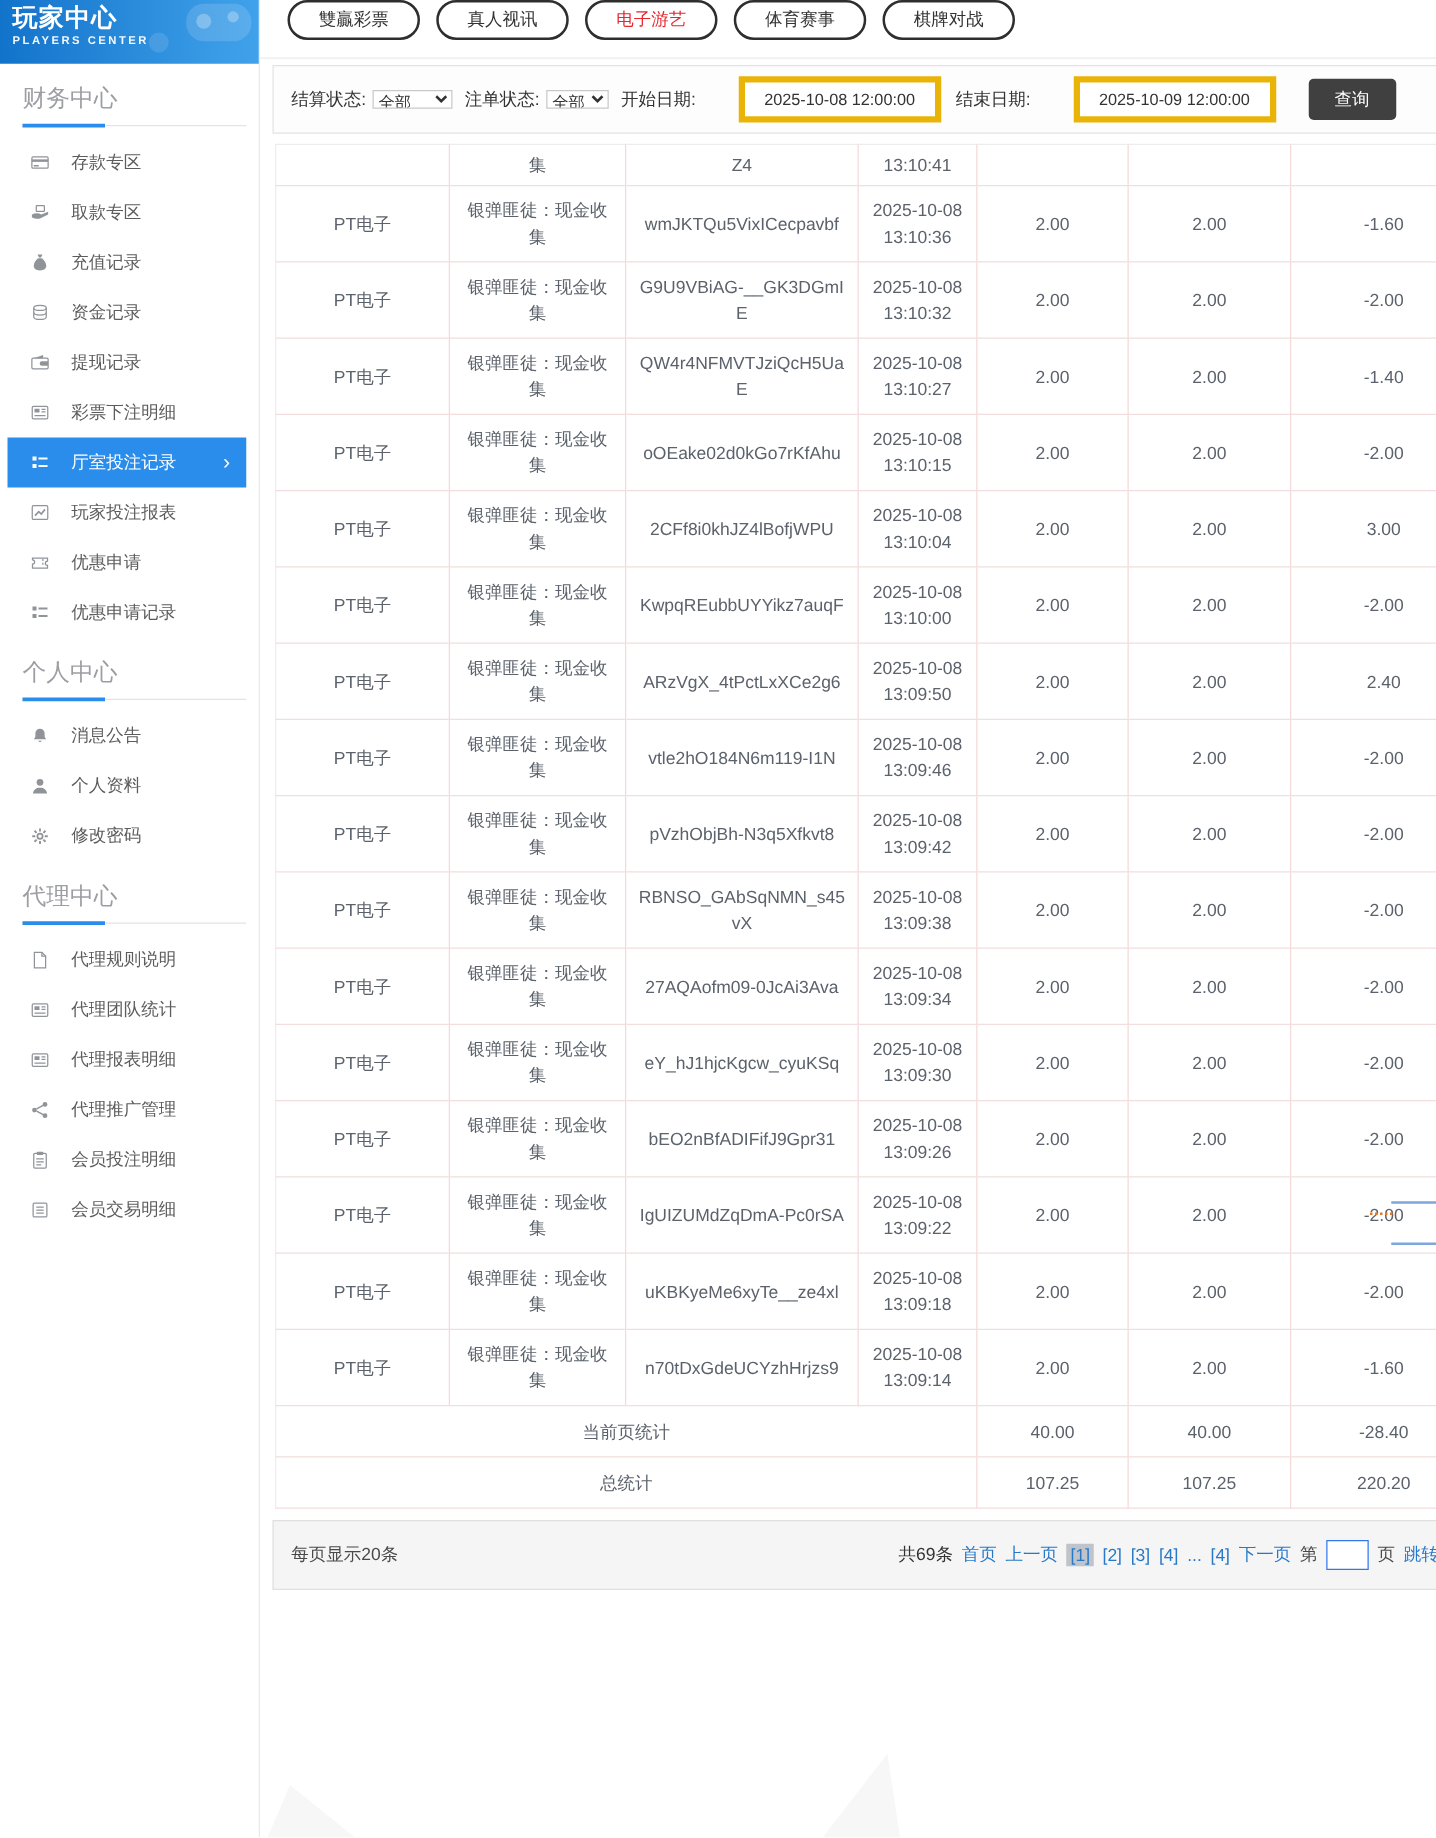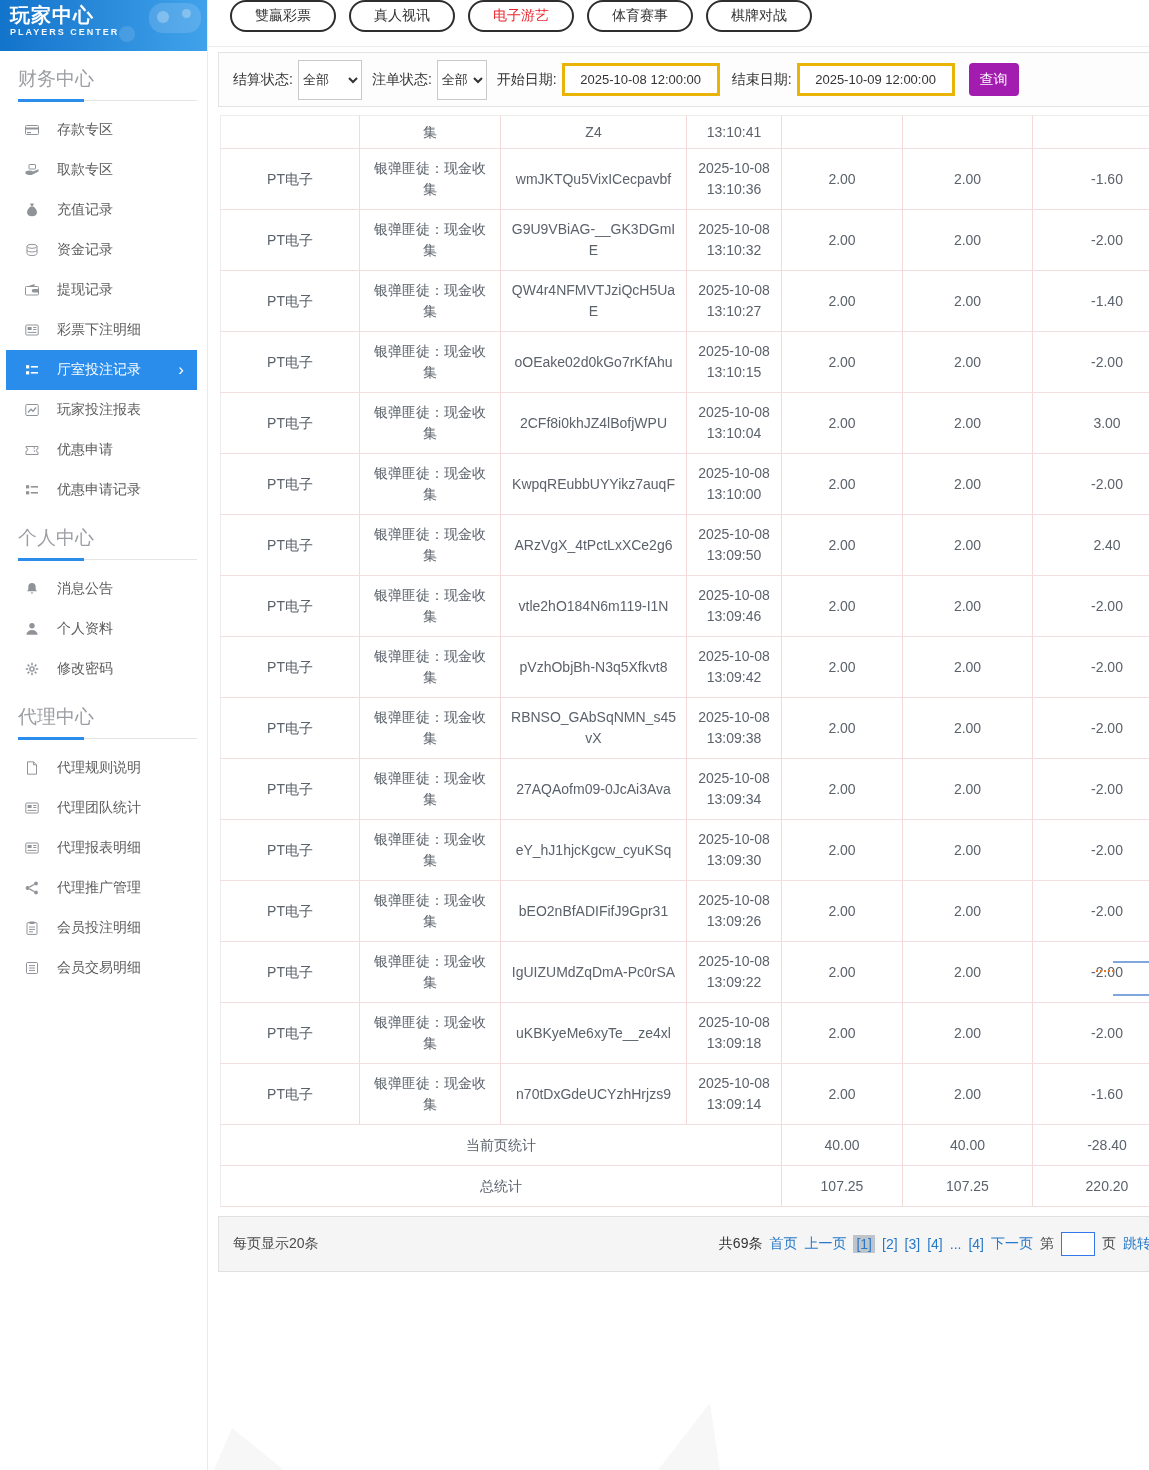--- a/index.html
+++ b/index.html
@@ -36,25 +36,25 @@
           border-bottom:1px solid #ececec;display:flex;align-items:flex-start;
           padding-left:22px;gap:13px;background:#fff;z-index:2;}
   .pill{border:2px solid #2e2e2e;border-radius:17px;padding:5px 23px;font-size:14px;
         color:#333;background:#fff;cursor:pointer;font-family:inherit;}
   .pill.active{color:#e8262d;}
   
   .filterbar{position:absolute;left:218px;top:52px;width:975px;height:55px;background:#fdfdfd;
              border:1px solid #e3e3e3;box-sizing:border-box;display:flex;align-items:center;
              padding-left:14px;font-size:14px;color:#333;z-index:2;}
   .filterbar label{margin-right:5px;}
-  .filterbar select{height:40px;border:1px solid #c9c9c9;background:#fff;color:#333;
+  .filterbar select{height:15px;border:1px solid #c9c9c9;background:#fff;color:#333;
              font-size:13px;margin-right:10px;font-family:inherit;}
-  .filterbar input.date{height:25px;width:148px;border:3px solid #eab308;text-align:center;
-             font-size:13px;color:#333;margin-right:12px;font-family:inherit;}
-  .query-btn{margin-left:2px;width:50px;height:33px;background:#a21caf;color:#fff;border:none;
+  .filterbar input.date{height:25px;width:148px;border:5px solid #eab308;text-align:center;
+             font-size:13px;color:#333;margin-right:12px;font-family:inherit;margin-left:29px;}
+  .query-btn{margin-left:14px;width:70px;height:33px;background:#404040;color:#fff;border:none;
              border-radius:4px;font-size:14px;cursor:pointer;font-family:inherit;}
   
   .tablewrap{position:absolute;left:220px;top:115px;z-index:1;}
   table.bets{border-collapse:collapse;table-layout:fixed;width:961px;
              border-left:1px solid #ededed;border-top:1px solid #ededed;}
   table.bets td{border-right:1px solid #f4d9d9;border-bottom:1px solid #f2dede;
              text-align:center;vertical-align:middle;font-size:14px;color:#5b626b;
              padding:2px 8px;box-sizing:border-box;line-height:21px;background:#fff;}
   tr.partial{height:33px;}
   tr.data{height:61px;}

